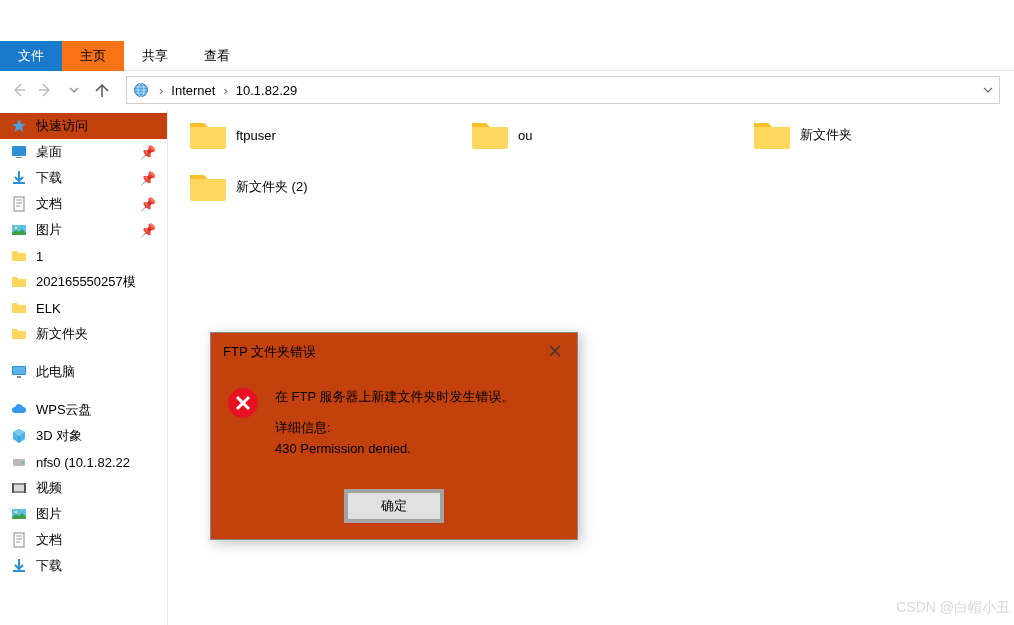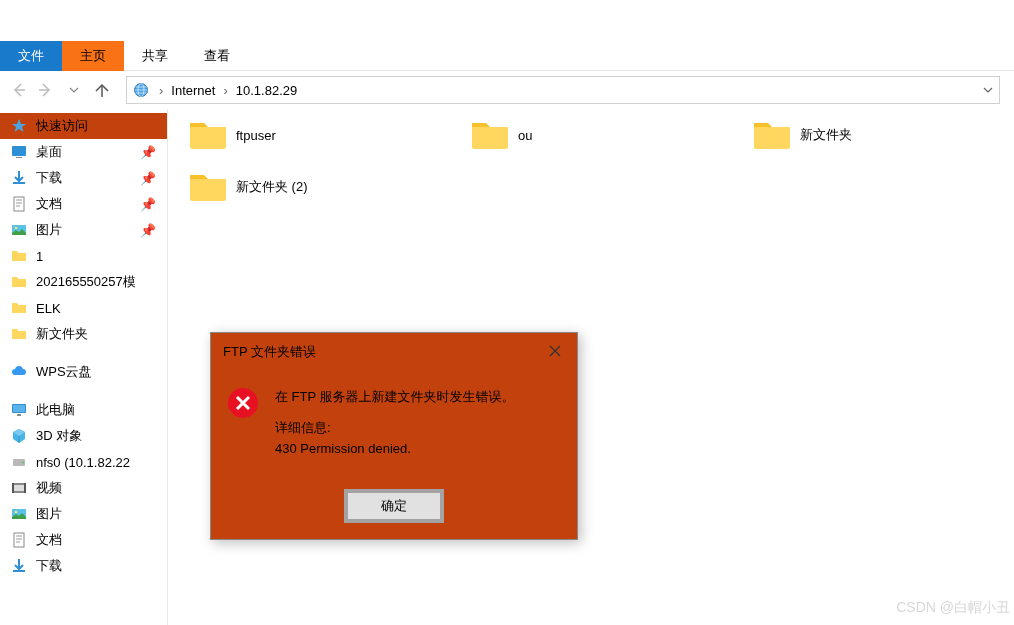--- a/index.html
+++ b/index.html
@@ -186,35 +186,35 @@
           <svg width="16" height="16" viewBox="0 0 16 16">
             <path d="M1 3 H6 L7.5 5 H15 V13 H1 Z" fill="#ffd75e"></path>
           </svg>
         </span>
       <span class="label">新文件夹</span>
     </div>
 
     <div class="sidebar-item sidebar-section">
       <span class="icon">
           <svg width="16" height="16" viewBox="0 0 16 16">
-            <path d="M4 11 Q1 11 1 8 Q1 5 4 5 Q5 2 8 2 Q11 2 12 5 Q15 5 15 8 Q15 11 12 11 Z" fill="#3599f0"></path>
-          </svg>
-        </span>
-      <span class="label">WPS云盘</span>
-    </div>
-
-    <div class="sidebar-item sidebar-section">
-      <span class="icon">
-          <svg width="16" height="16" viewBox="0 0 16 16">
             <rect x="1" y="2" width="14" height="9" fill="#2d8fd6" rx="1"></rect>
             <rect x="2" y="3" width="12" height="7" fill="#5bb3ea"></rect>
             <rect x="6" y="12" width="4" height="2" fill="#888"></rect>
           </svg>
         </span>
       <span class="label">此电脑</span>
+    </div>
+
+    <div class="sidebar-item sidebar-section">
+      <span class="icon">
+          <svg width="16" height="16" viewBox="0 0 16 16">
+            <path d="M4 11 Q1 11 1 8 Q1 5 4 5 Q5 2 8 2 Q11 2 12 5 Q15 5 15 8 Q15 11 12 11 Z" fill="#3599f0"></path>
+          </svg>
+        </span>
+      <span class="label">WPS云盘</span>
     </div>
     <div class="sidebar-item sidebar-indent">
       <span class="icon">
           <svg width="16" height="16" viewBox="0 0 16 16">
             <path d="M8 1 L14 4 L14 11 L8 15 L2 11 L2 4 Z" fill="#4ab4e8"></path>
             <path d="M8 1 L14 4 L8 8 L2 4 Z" fill="#7cc9f0"></path>
             <path d="M8 8 V15" stroke="#2a8fc0" stroke-width="0.8"></path>
           </svg>
         </span>
       <span class="label">3D 对象</span>

